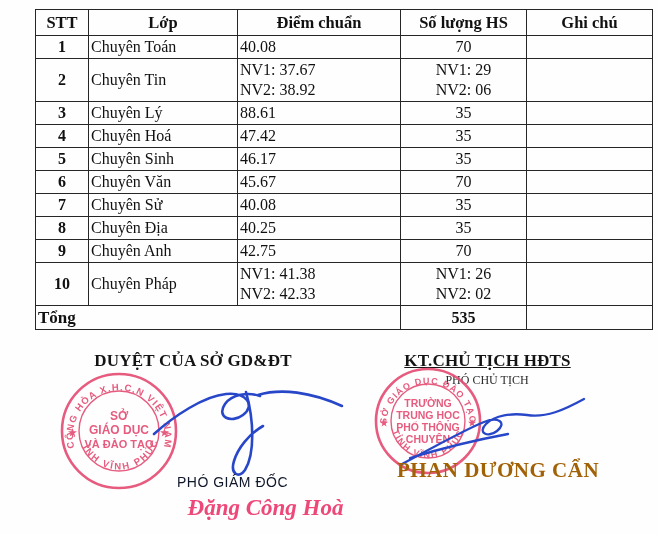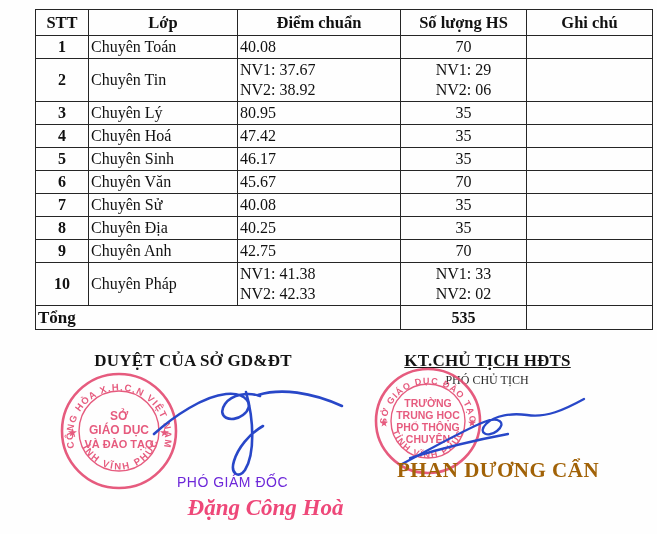--- a/index.html
+++ b/index.html
@@ -74,21 +74,21 @@
   .signature { position: absolute; z-index: 3; }
   .signature.left  { left: 146px; top: 372px; }
   .signature.right { left: 396px; top: 392px; }
   .sig-role {
     position: absolute;
     left: 160px; top: 474px; width: 145px;
     font-family: "Liberation Sans", sans-serif;
     font-size: 14px;
     letter-spacing: 0.5px;
     text-align: center;
-    color: #6d28d9;
+    color: #0f172a;
     z-index: 4;
   }
   .sig-name-left {
     position: absolute;
     left: 163px; top: 495px; width: 205px;
     font-size: 23px;
     font-weight: bold;
     font-style: italic;
     text-align: center;
     color: #ee4879;
@@ -174,21 +174,21 @@
           </td>
         </tr>
         <tr>
           <td class="c-stt">
             <div>3</div>
           </td>
           <td class="c-lop">
             <div>Chuyên Lý</div>
           </td>
           <td class="c-diem">
-            <div>80.95</div>
+            <div>88.61</div>
           </td>
           <td class="c-so">
             <div>35</div>
           </td>
           <td class="c-ghi">
             <div></div>
           </td>
         </tr>
         <tr>
           <td class="c-stt">
@@ -297,21 +297,21 @@
             <div>10</div>
           </td>
           <td class="c-lop">
             <div>Chuyên Pháp</div>
           </td>
           <td class="c-diem">
             <div>NV1: 41.38</div>
             <div>NV2: 42.33</div>
           </td>
           <td class="c-so">
-            <div>NV1: 33</div>
+            <div>NV1: 26</div>
             <div>NV2: 02</div>
           </td>
           <td class="c-ghi">
             <div></div>
           </td>
         </tr>
       </tbody>
     <tfoot>
       <tr>
         <td colspan="3" class="c-total-label">Tổng</td>

